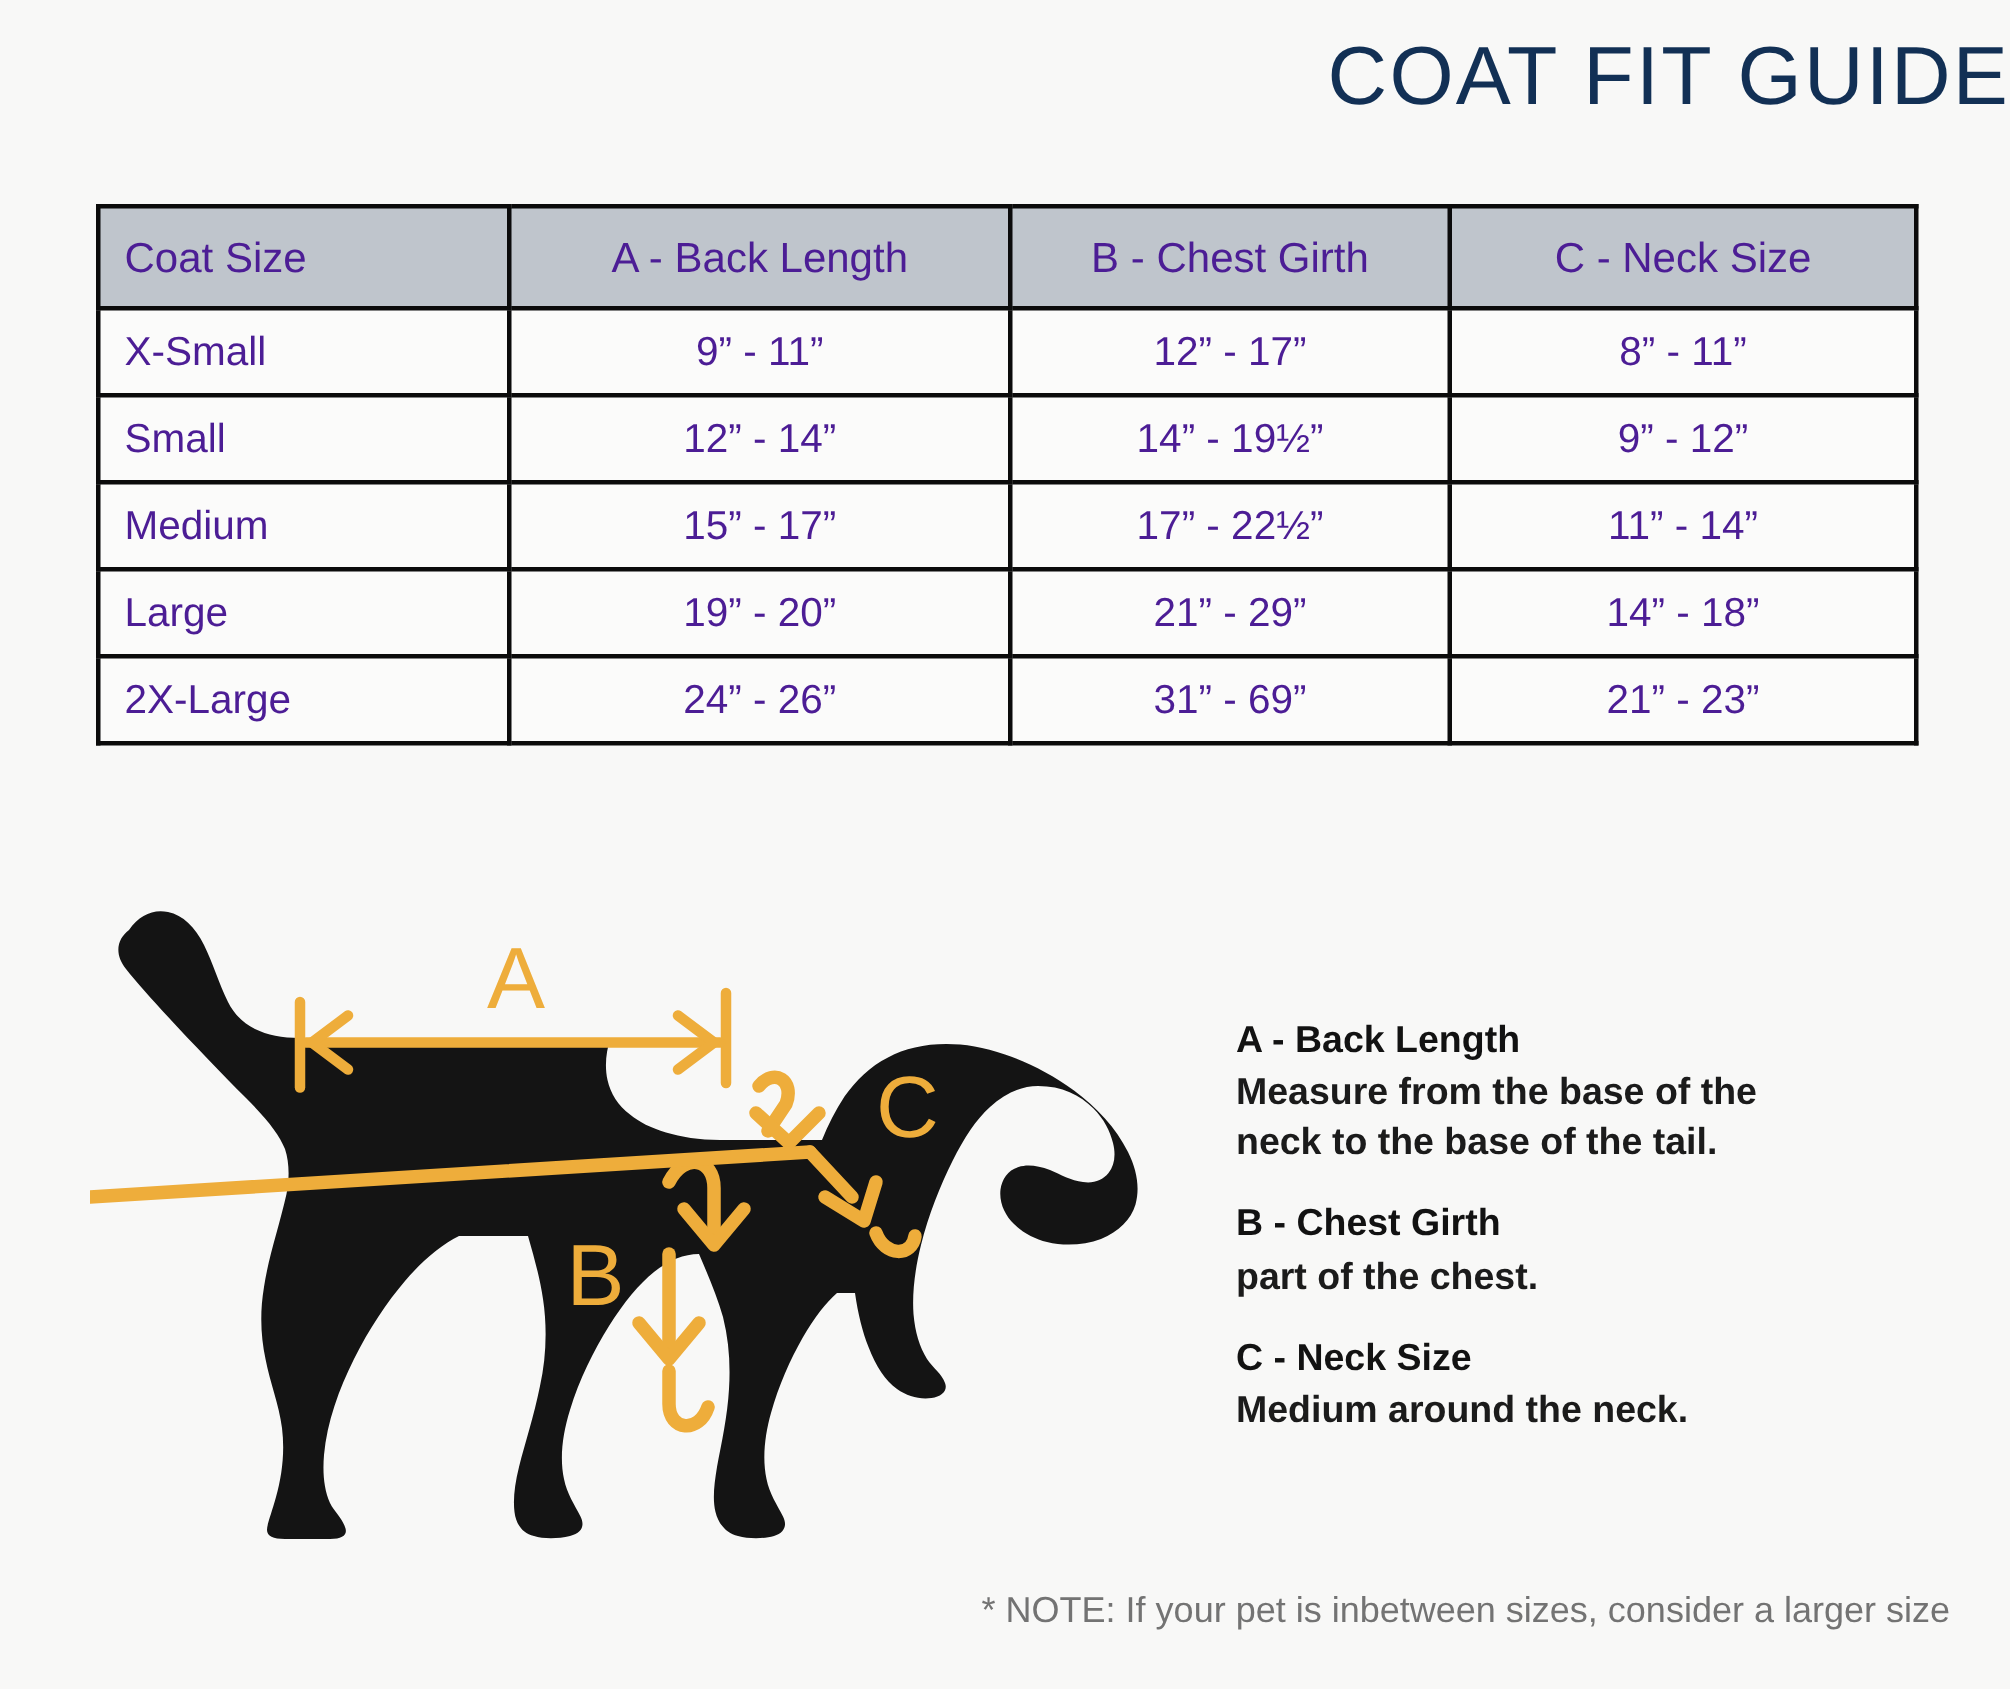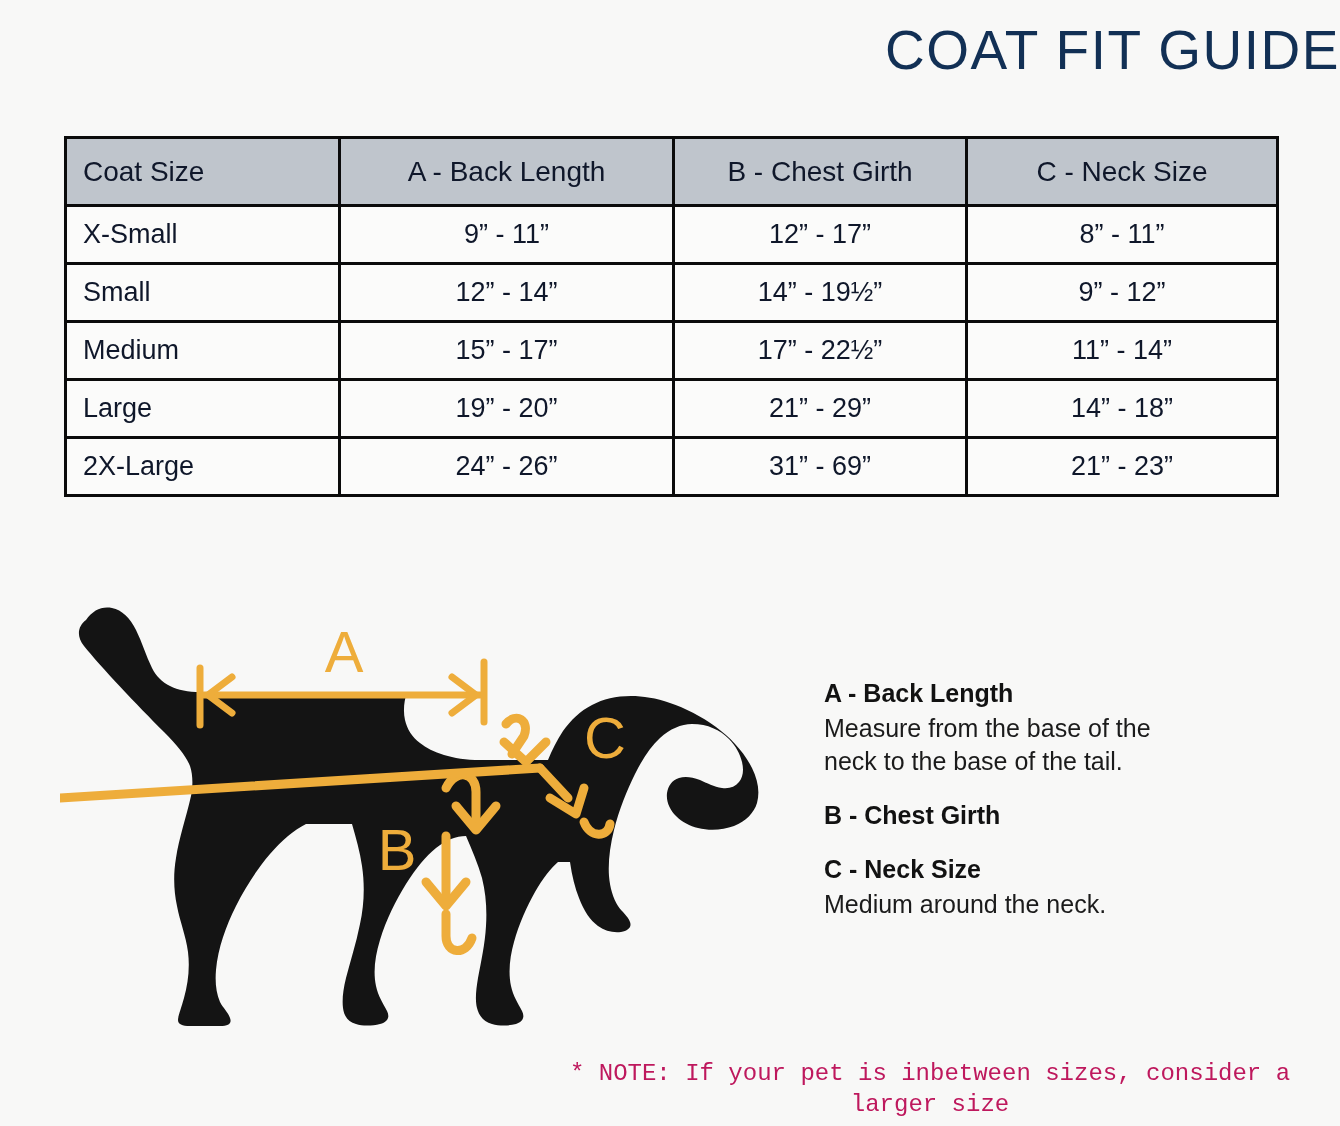--- a/index.html
+++ b/index.html
@@ -46,21 +46,21 @@
     background: #fbfbfa;
   }
   table.size-table th,
   table.size-table td {
     border: 3px solid #0b0b0b;
     height: 58px;
     font-size: 27px;
     font-weight: 400;
     padding: 0 16px;
     box-sizing: border-box;
-    color: #0f172a;
+    color: #4c1d95;
   }
   table.size-table thead th {
     background: #bfc5cc;
     height: 68px;
     font-weight: 400;
     font-size: 28px;
   }
   
   col.c-size   { width: 274px; }
   col.c-back   { width: 334px; }
@@ -91,36 +91,35 @@
   .legend-block:last-child { margin-bottom: 0; }
   .legend-head {
     font-size: 25px;
     font-weight: 700;
     color: #121212;
     line-height: 1.25;
     margin-bottom: 3px;
   }
   .legend-body {
     font-size: 25px;
-    font-weight: 400;
+    font-weight: 700;
     color: #1b1b1b;
     line-height: 1.32;
   }
 
   
   .footnote {
     position: absolute;
     left: 560px;
     top: 1058px;
     width: 740px;
     font-size: 24px;
-    color: #be185d;
-    text-align: center;
+    color: #737373;
+    text-align: right;
     line-height: 1.3;
-    font-family: Liberation Mono, monospace;
   }
 </style>
 </head>
 <body>
 
 <div class="page-title">COAT FIT GUIDE</div>
 
 <div class="size-table-wrap">
   <table class="size-table">
     <colgroup>
@@ -310,20 +309,21 @@
 <div class="legend">
 
   <div class="legend-block">
     <div class="legend-head">A - Back Length</div>
     <div class="legend-body">Measure from the base of the</div>
     <div class="legend-body">neck to the base of the tail.</div>
   </div>
 
   <div class="legend-block">
     <div class="legend-head">B - Chest Girth</div>
+    <div class="legend-body">part of the chest.</div>
   </div>
 
   <div class="legend-block">
     <div class="legend-head">C - Neck Size</div>
     <div class="legend-body">Medium around the neck.</div>
   </div>
 
 </div>
 
 <div class="footnote">* NOTE: If your pet is inbetween sizes, consider a larger size</div>

